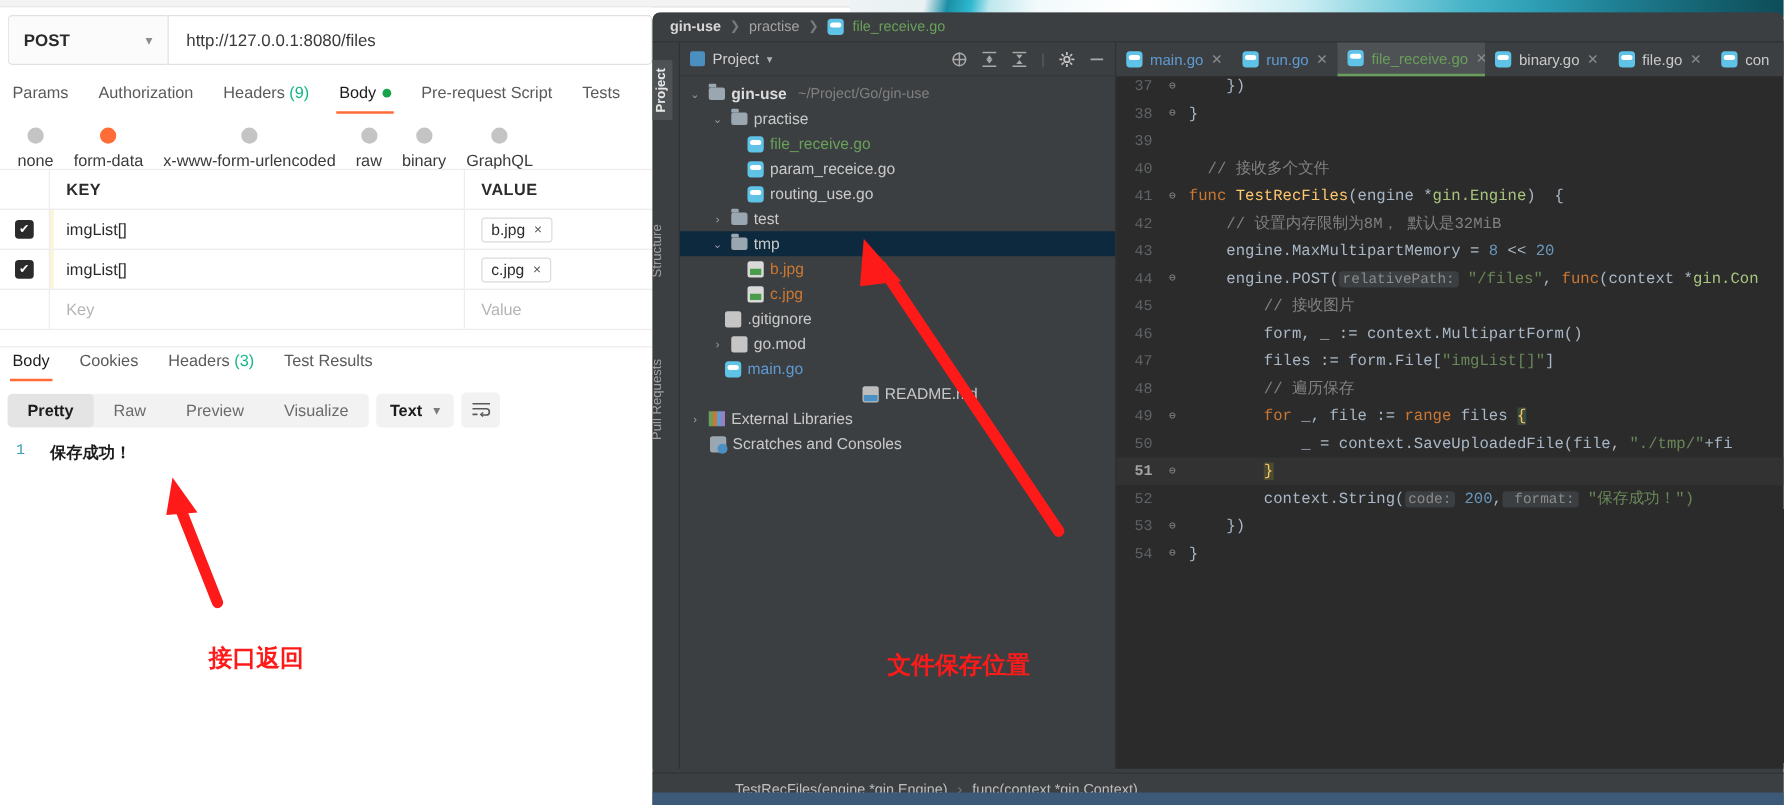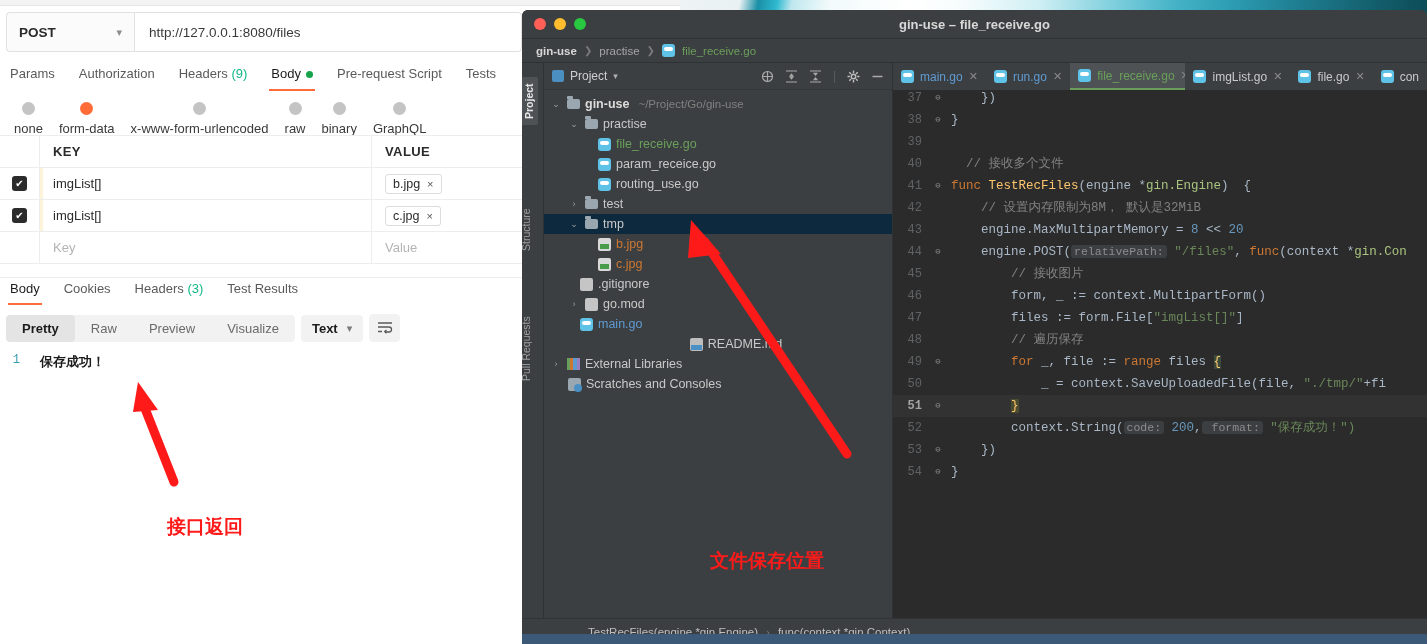--- a/index.html
+++ b/index.html
@@ -366,28 +366,20 @@
 
     <svg class="arrow-svg" style="left:128px; top:372px;" width="70" height="110" viewBox="0 0 70 110">
       <path d="M46 104 L16 28" stroke="#ff1a1a" stroke-width="9" stroke-linecap="round" fill="none"></path>
       <path d="M10 4 L30 32 L5 34 Z" fill="#ff1a1a"></path>
     </svg>
     <div class="annot-text" style="left:167px; top:508px;">接口返回</div>
   </div>
 
   <div class="ide">
 
-    <div class="ide-titlebar">
-      <div class="traffic">
-        <span class="tl r"></span>
-        <span class="tl y"></span>
-        <span class="tl g"></span>
-      </div>
-      <div class="ide-title">gin-use – file_receive.go</div>
-    </div>
 
     <div class="ide-crumbs">
       <span class="crumb-bold">gin-use</span>
       <span class="crumb-sep">❯</span>
       <span class="crumb-dim">practise</span>
       <span class="crumb-sep">❯</span>
       <span class="ic ic-go"></span>
       <span class="crumb-green">file_receive.go</span>
     </div>
 
@@ -550,21 +542,21 @@
           <span style="color:#5f9bd3;">run.go</span>
           <span style="color:#8a8a8a;font-size:11px;">✕</span>
         </div>
         <div style="display:flex;align-items:center;gap:6px;padding:0 8px;background:#4e5254;border-bottom:2px solid #6a9f5b;max-width:118px;overflow:hidden;">
           <span class="ic ic-go"></span>
           <span style="color:#6a9f5b;white-space:nowrap;">file_receive.go</span>
           <span style="color:#8a8a8a;font-size:11px;">✕</span>
         </div>
         <div style="display:flex;align-items:center;gap:6px;padding:0 8px;">
           <span class="ic ic-go"></span>
-          <span style="color:#c9c9c9;">imgList.go</span>
+          <span style="color:#c9c9c9;">binary.go</span>
           <span style="color:#8a8a8a;font-size:11px;">✕</span>
         </div>
         <div style="display:flex;align-items:center;gap:6px;padding:0 8px;">
           <span class="ic ic-go"></span>
           <span style="color:#c9c9c9;">file.go</span>
           <span style="color:#8a8a8a;font-size:11px;">✕</span>
         </div>
         <div style="display:flex;align-items:center;gap:6px;padding:0 8px;">
           <span class="ic ic-go"></span>
           <span style="color:#c9c9c9;">con</span>

